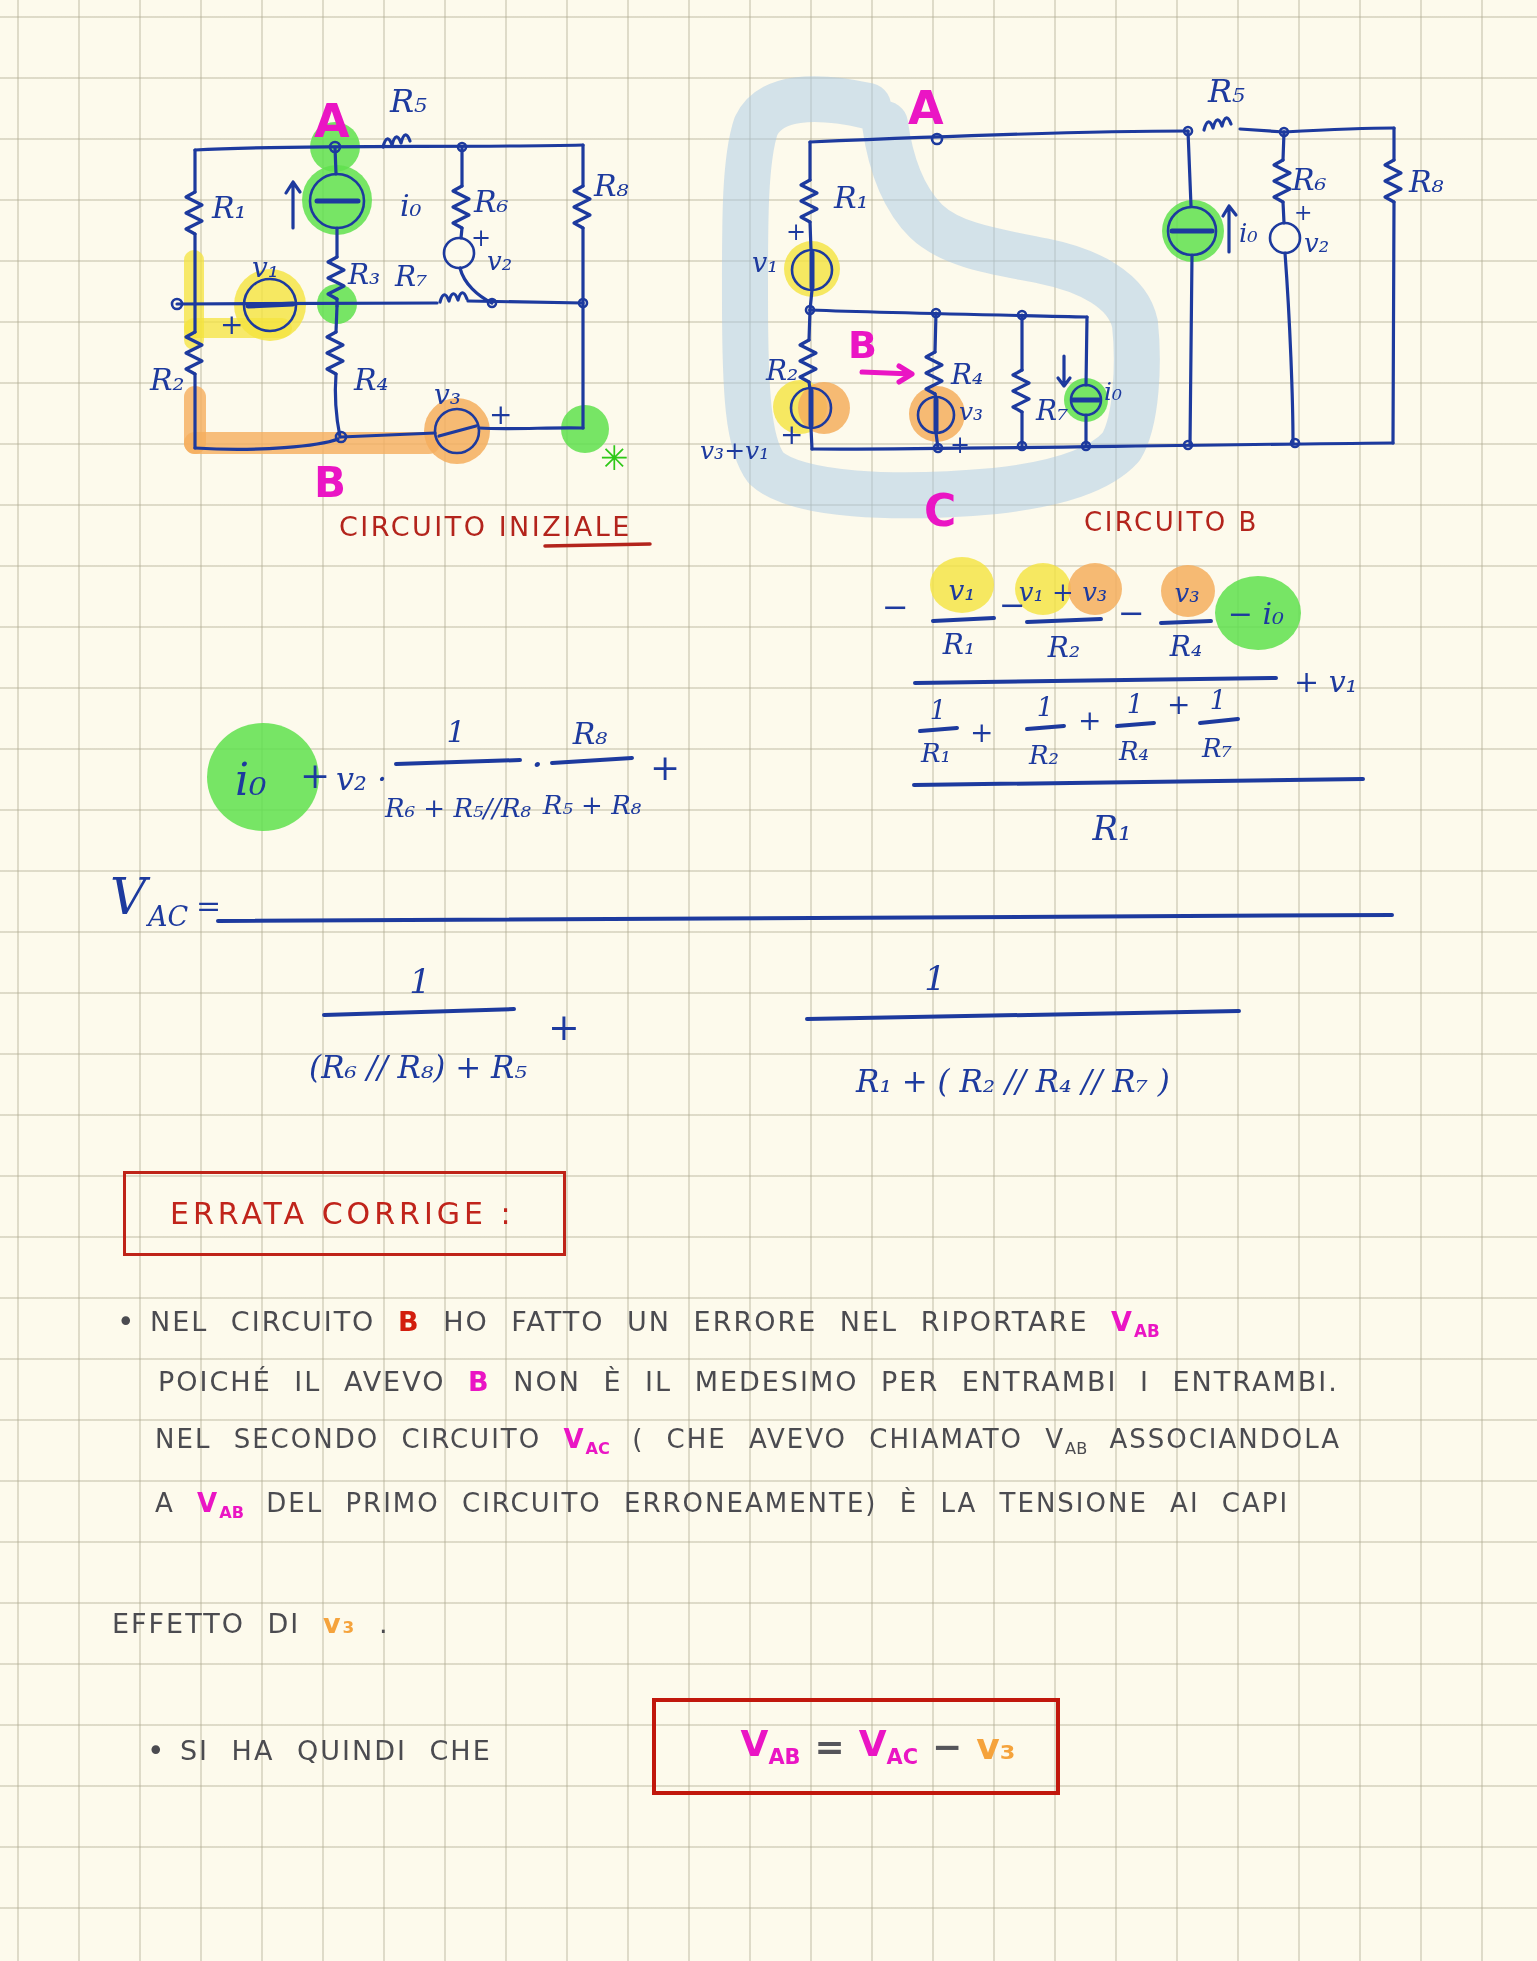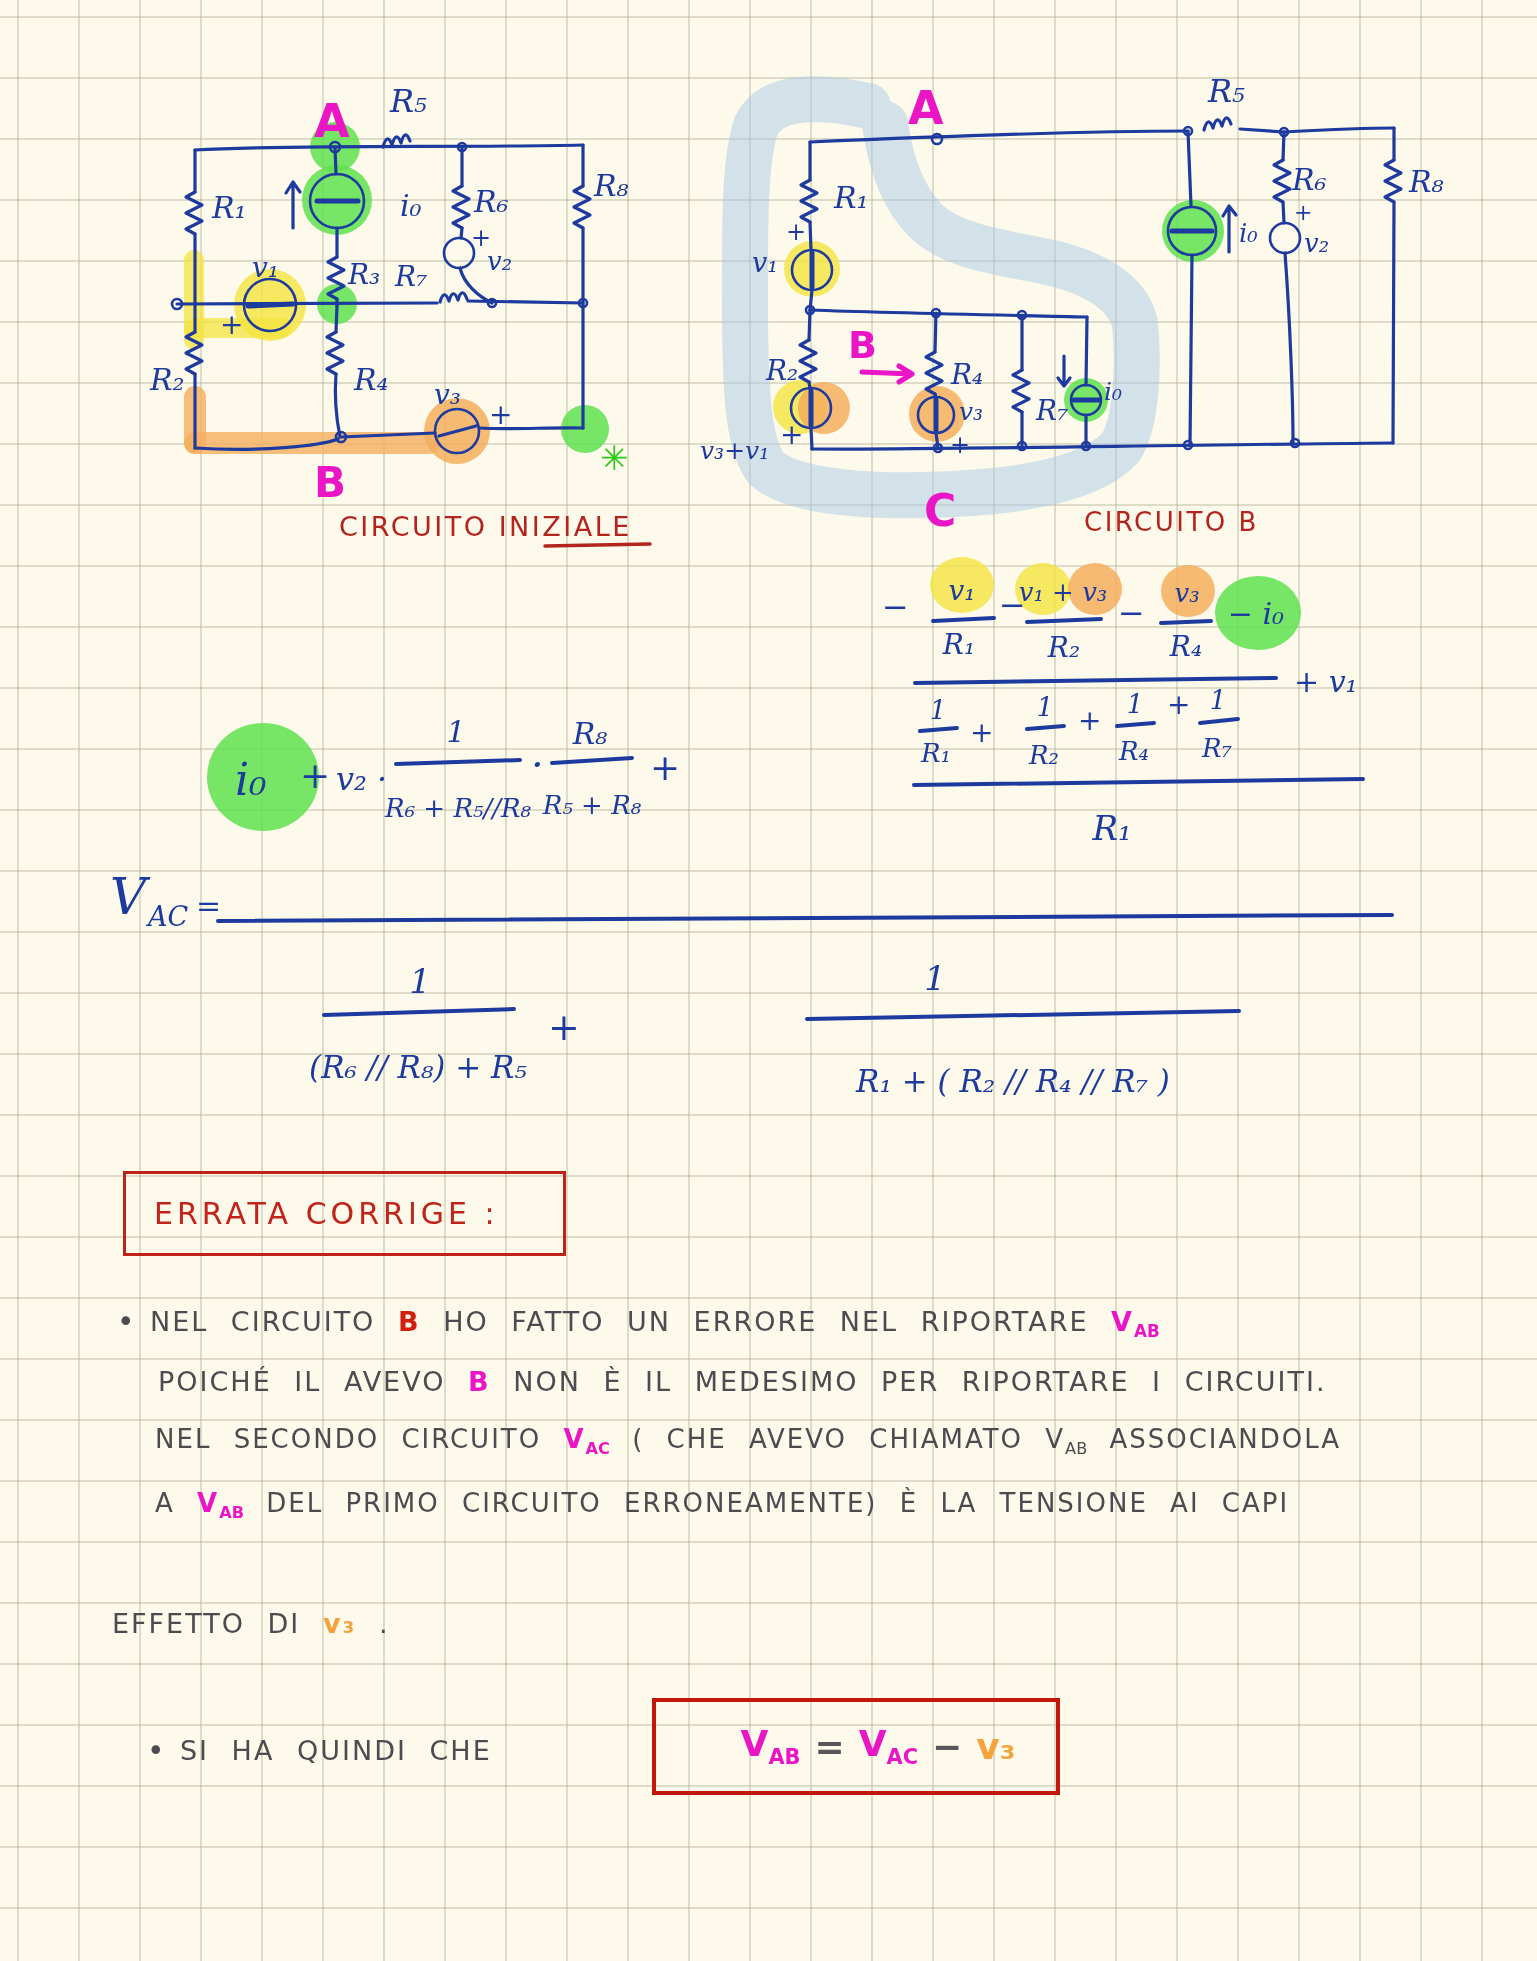--- a/index.html
+++ b/index.html
@@ -18,21 +18,21 @@
   .node{fill:none; stroke:#1d3a9e; stroke-width:2.6;}
   .hw{font-family:"DejaVu Serif", serif; font-style:italic; fill:#1d3a9e;}
   .bar{stroke:#1d3a9e; stroke-width:4; stroke-linecap:round;}
   .maglet{font-family:"DejaVu Sans", sans-serif; font-weight:700; fill:#ea15c4;}
   .redcap{font-family:"DejaVu Sans", sans-serif; letter-spacing:2.5px; fill:#b3241c; font-weight:500;}
   .txtline{position:absolute; color:#4b4b50; font-size:27px; letter-spacing:2px; word-spacing:12px; white-space:nowrap; font-weight:500;}
   .txtline sub{font-size:0.62em; letter-spacing:0;}
   .mag{color:#ea15c4;} .bred{color:#d21e0d;} .orng{color:#f5a33c;} .gry{color:#55555a;}
   .bullet{display:inline-block; margin-right:14px; transform:scale(1.1);}
   .errata-box{position:absolute; left:123px; top:1171px; width:437px; height:79px; border:3.5px solid #bf2318; display:flex; align-items:center;}
-  .errata-box span{margin-left:28px; font-size:30px; letter-spacing:4px; color:#c0241b; font-weight:500;}
+  .errata-box span{margin-left:44px; font-size:30px; letter-spacing:4px; color:#c0241b; font-weight:500;}
   .result-box{position:absolute; left:652px; top:1698px; width:356px; height:89px; border:4px solid #c1170c;
     display:flex; align-items:center; justify-content:center; gap:14px; font-size:36px; font-weight:700;padding-left:44px;}
   .result-box sub{font-size:0.58em;}
 </style>
 </head>
 <body>
 
 <div class="page">
 
 <svg width="1537" height="1150" viewBox="0 0 1537 1150">
@@ -298,21 +298,21 @@
 <div class="txtline" style="left:118px; top:1306px;">
   <span class="bullet">•</span><span>NEL CIRCUITO</span>
   <span class="bred" style="font-weight:700">B</span>
   <span>HO FATTO UN ERRORE NEL RIPORTARE</span>
   <span class="mag" style="font-weight:700"><span>V</span><sub>AB</sub></span>
 </div>
 
 <div class="txtline" style="left:158px; top:1366px;">
   <span>POICHÉ IL AVEVO</span>
   <span class="mag" style="font-weight:700">B</span>
-  <span>NON È IL MEDESIMO PER RIPORTARE I CIRCUITI.</span>
+  <span>NON È IL MEDESIMO PER ENTRAMBI I ENTRAMBI.</span>
 </div>
 
 <div class="txtline" style="left:155px; top:1488px; font-size:26px;">
   <span>A</span>
   <span class="mag" style="font-weight:700"><span>V</span><sub>AB</sub></span>
   <span>DEL PRIMO CIRCUITO ERRONEAMENTE) È LA TENSIONE AI CAPI</span>
 </div>
 
 <div class="txtline" style="left:155px; top:1424px; font-size:26px;">
   <span>NEL SECONDO CIRCUITO</span>

